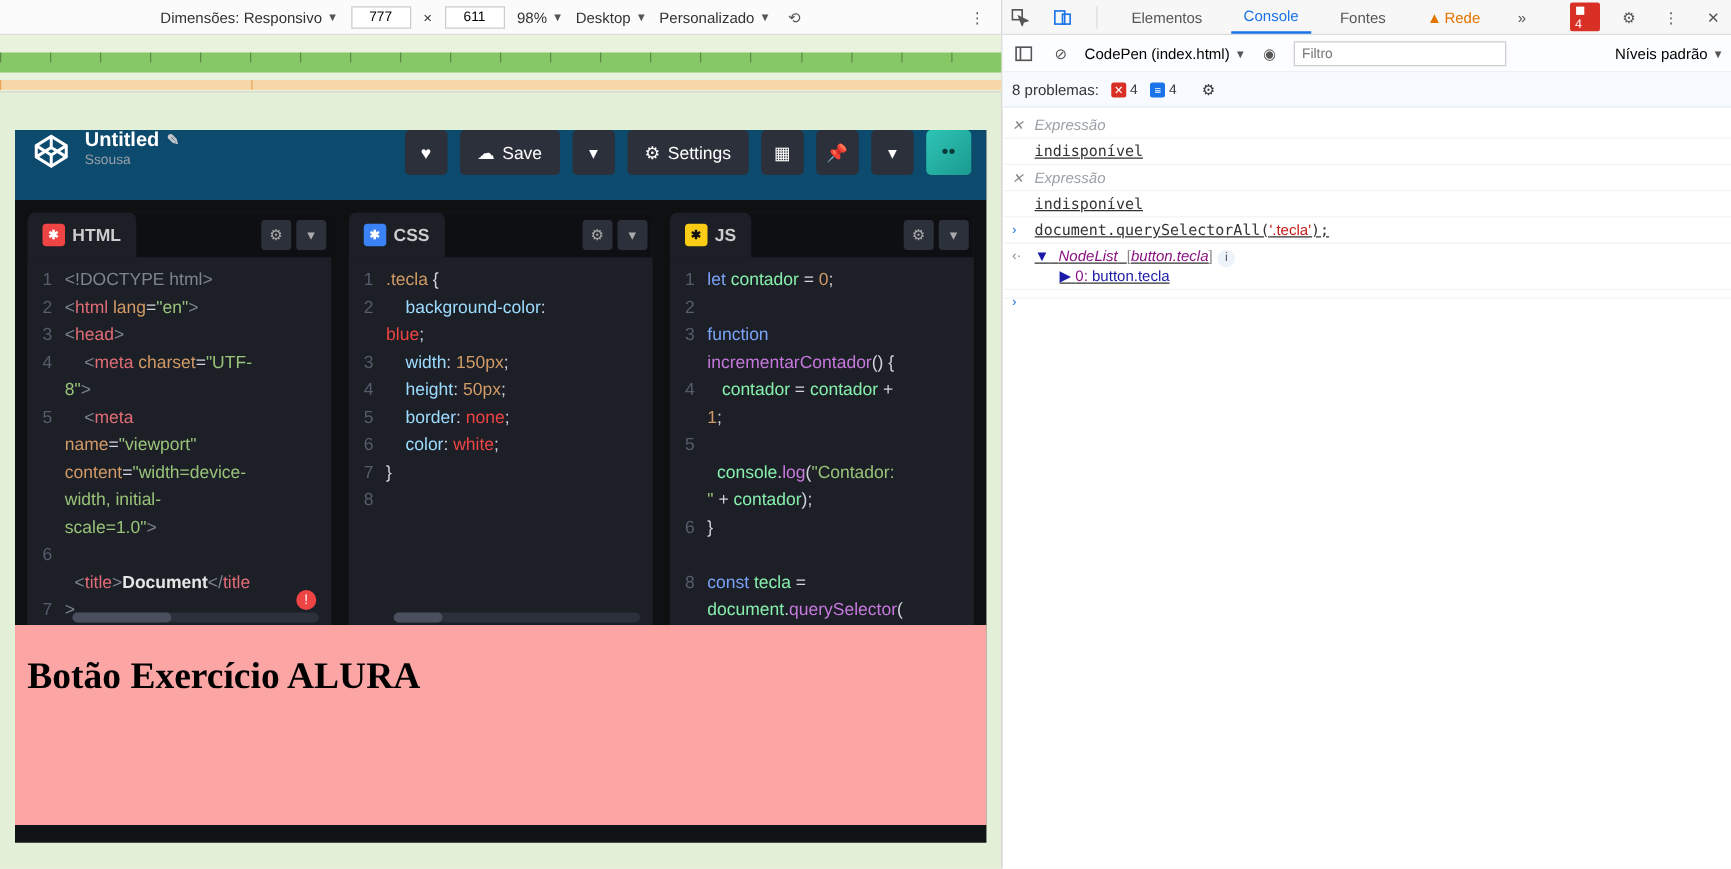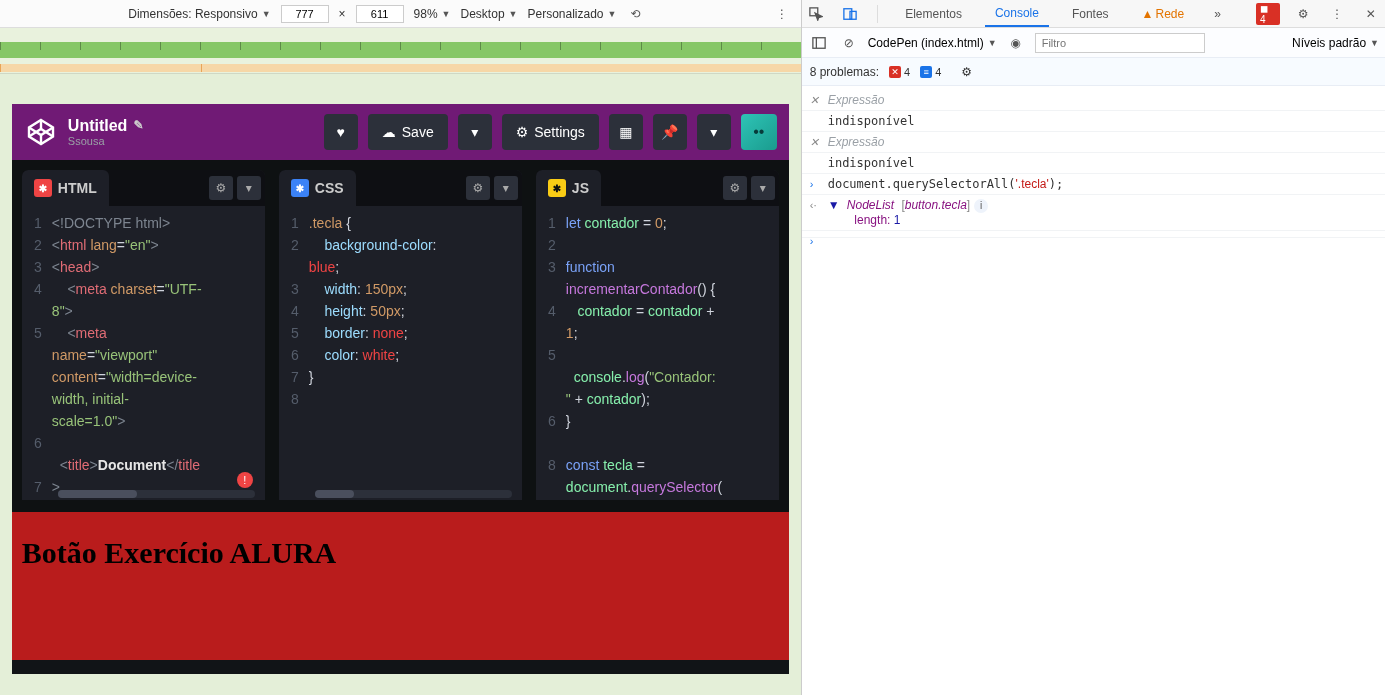--- a/index.html
+++ b/index.html
@@ -21,21 +21,21 @@
 .ruler-ticks { position: absolute; top: 14px; left: 0; right: 0; height: 16px; display: flex; }
 .ruler-ticks span { border-left: 1px solid rgba(0,0,0,0.3); flex: 1; height: 8px; }
 .ruler-bottom { position: absolute; top: 36px; left: 0; right: 0; height: 8px; display: flex; }
 .ruler-bottom span { flex: 1; border-left: 1px solid #e8a558; height: 8px; background: #f6d7a7; }
 
 
 .viewport-wrap { flex: 1; display: flex; justify-content: center; align-items: flex-start; padding-top: 30px; background: #e4efd8; overflow: hidden;}
 .viewport { width: 777px; height: 570px; background: #0e1112; display: flex; flex-direction: column; }
 
 
-.cp-header { height: 56px; background: #701a75; display: flex; align-items: center; padding: 0 12px; gap: 10px; }
+.cp-header { height: 56px; background: #0c4a6e; display: flex; padding: 0 12px; gap: 10px; }
 .cp-logo { width: 34px; height: 34px; display: flex; align-items: center; justify-content: center; }
 .cp-logo svg { width: 30px; height: 30px; }
 .cp-title-block { display: flex; flex-direction: column; line-height: 1.1; }
 .cp-title { color: #fff; font-size: 16px; font-weight: 700; display: flex; align-items: center; gap: 6px; }
 .cp-title .pencil { font-size: 12px; color: #ccc; }
 .cp-author { color: #9aa0a6; font-size: 11px; }
 .cp-header .spacer { flex: 1; }
 .cp-btn { background: #2c303a; color: #fff; border: none; height: 36px; padding: 0 14px; border-radius: 4px; font-size: 14px; display: flex; align-items: center; gap: 6px; cursor: pointer; }
 .cp-btn.sm { padding: 0 8px; width: 34px; justify-content: center; }
 .cp-avatar { width: 36px; height: 36px; background: linear-gradient(135deg,#2ec4b6,#1a9b8e); border-radius: 4px; display: flex; align-items: center; justify-content: center; color: #073b3a; font-size: 16px; }
@@ -65,21 +65,21 @@
 .c-kw { color: #7aa2f7; }
 .c-id { color: #86efac; }
 .c-num { color: #d19a66; }
 .c-fn { color: #c678dd; }
 .c-white { color: #e6e6e6; font-weight: 600; }
 .err-dot { position: absolute; right: 12px; bottom: 12px; width: 16px; height: 16px; background: #ef4444; border-radius: 50%; color:#fff; font-size:11px; display:flex; align-items:center; justify-content:center;}
 .scroll-hint { position:absolute; bottom:2px; left:36px; right:10px; height:8px; background:#2c303a; border-radius:4px;}
 .scroll-thumb{ height:100%; width:40%; background:#4a4f5d; border-radius:4px;}
 
 
-.result { flex: 1; background: #b91c1c; padding: 24px 10px; margin-top: 12px; }
+.result { flex: 1; background: #fca5a5; padding: 24px 10px; }
 .result h1 { font-family: "Times New Roman", serif; font-size: 30px; font-weight: 700; margin-bottom: 22px; }
 .result button { width: 150px; height: 50px; border: none; background: #0000ff; color: #fff; font-size: 14px; font-weight: 600; cursor: pointer; }
 .result-bottom { height: 14px; background: #111417; }
 
 
 .dt-tabs { height: 28px; display: flex; align-items: center; border-bottom: 1px solid #ddd; font-size: 12px; gap: 13px; padding: 0 4px; background: #f7f7f7; }
 .dt-tabs .ticon { width: 22px; height: 22px; display: flex; align-items: center; justify-content: center; color: #555; cursor: pointer; }
 .dt-tabs .tab { padding: 0 10px; height: 100%; display: flex; align-items: center; color: #555; cursor: pointer; }
 .dt-tabs .tab.active { color: #1a73e8; border-bottom: 2px solid #1a73e8; }
 .dt-tabs .spacer { flex: 1; }
@@ -95,21 +95,21 @@
 .dt-problems { height: 28px; display: flex; align-items: center; gap: 10px; padding: 0 8px; border-bottom: 1px solid #e8edf5; font-size: 12px; color: #333; background:#f7fbff;}
 .dt-problems .pill { display: flex; align-items: center; gap: 3px; font-size:11px;}
 .pill .sq { width:12px; height:12px; display:flex; align-items:center; justify-content:center; border-radius:2px; font-size:9px;}
 .sq.red{background:#d93025;color:#fff;}
 .sq.blue{background:#1a73e8;color:#fff;}
 
 .console-body { flex: 1; font-size: 12px; padding: 4px 0; overflow:auto; font-family: Consolas,Monaco,monospace;}
 .console-row { padding: 3px 10px 3px 26px; position: relative; color: #303030; border-bottom: 1px solid #f1f3f5; }
 .console-row .marker { position: absolute; left: 8px; top: 4px; color: #888; font-size: 11px; }
 .console-row.dim { color: #9aa0a6; font-style: italic; }
-.console-row.mono { font-family: Consolas,Monaco,monospace; color:#333;}
+.console-row.mono { font-family: Consolas,Monaco,monospace; color:#333;text-decoration:underline;}
 .token-str { color: #c41a16; }
 .token-obj { color: #881280; font-style: italic;}
 .indent { padding-left: 20px; display:block;}
 .discl { color:#1a1aa6;}
 .nlist { color:#888;}
 .info-badge{ display:inline-block; width:14px; height:14px; border-radius:50%; background:#eef3fb; color:#555; font-size:10px; text-align:center; line-height:14px; margin-left:4px;}
 </style>
 </head>
 <body>
 
@@ -417,19 +417,19 @@
   </div>
 
   <div class="console-body">
     <div class="console-row dim"><span class="marker">✕</span><span>Expressão</span></div>
     <div class="console-row mono">indisponível</div>
     <div class="console-row dim"><span class="marker">✕</span><span>Expressão</span></div>
     <div class="console-row mono">indisponível</div>
 
     <div class="console-row mono"><span class="marker" style="color:#1a73e8">›</span>document.querySelectorAll(<span class="token-str">'.tecla'</span>);</div>
     <div class="console-row mono"><span class="marker" style="color:#888">‹·</span><span class="discl">▼</span> <span class="token-obj">NodeList</span> <span class="nlist">[</span><span class="token-obj">button.tecla</span><span class="nlist">]</span><span class="info-badge">i</span>
-      <span class="indent">&nbsp;&nbsp;<span style="color:#881280">length:</span> <span style="color:#1a1aa6">1</span></span>
+      <span class="indent"><span class="discl">▶</span> <span style="color:#881280">0:</span> <span style="color:#1a1aa6">button.tecla</span></span>
     </div>
     <div class="console-row mono">
         <span class="marker" style="color:#1a73e8">›</span>
       </div>
   </div>
 </div>
 
 </body></html>

